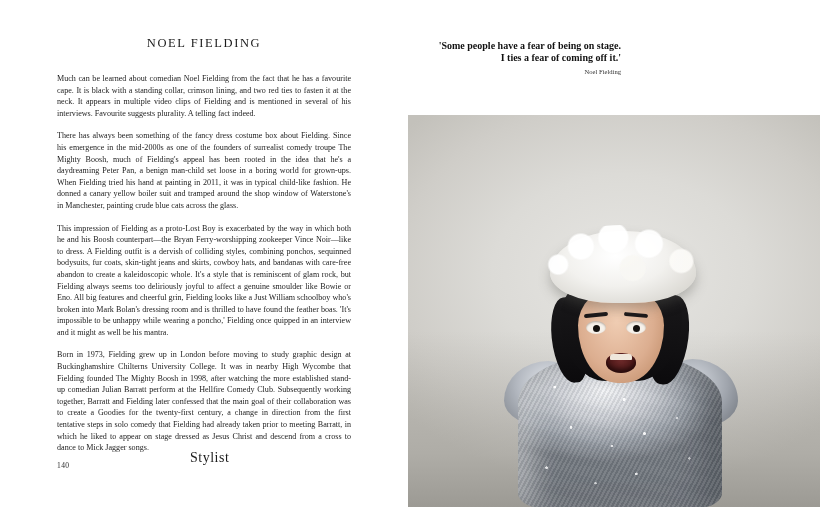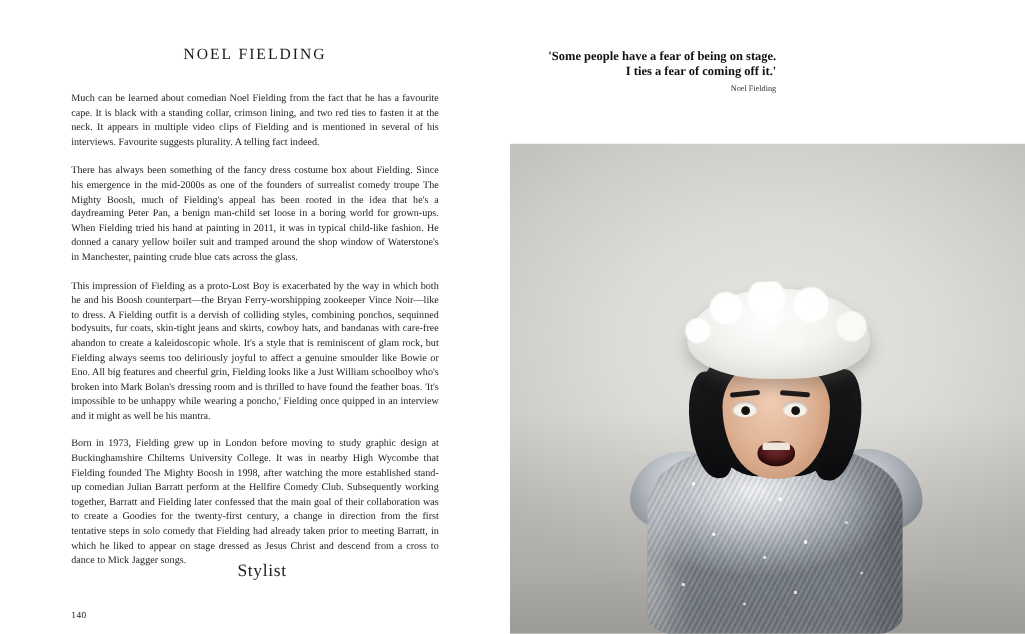--- a/index.html
+++ b/index.html
@@ -44,21 +44,21 @@
     text-align: justify;
     margin: 0 0 11px 0;
     color: #1c1c1c;
     -webkit-hyphens: auto;
     hyphens: auto;
   }
 
   .folio {
     position: absolute;
     left: 57px;
-    top: 487px;
+    top: 461px;
     font-family: "Liberation Serif", serif;
     font-size: 7.5px;
     color: #2a2a2a;
     letter-spacing: 0.4px;
   }
   .running-head {
     position: absolute;
     left: 190px;
     top: 450px;
     font-family: "Liberation Serif", serif;

